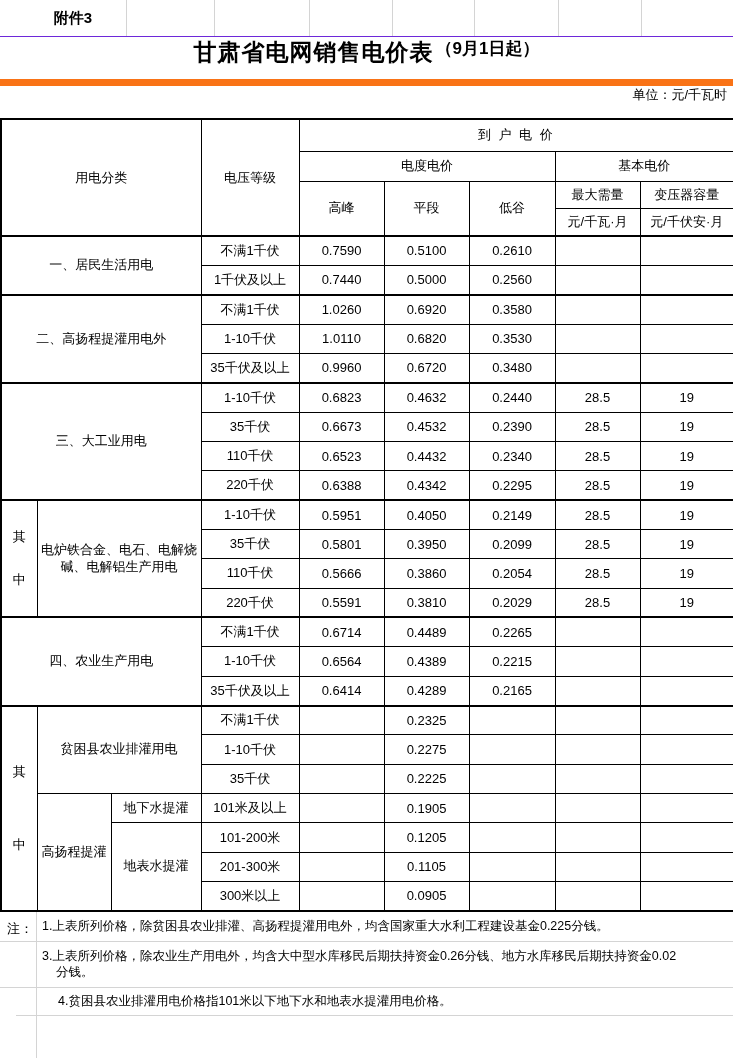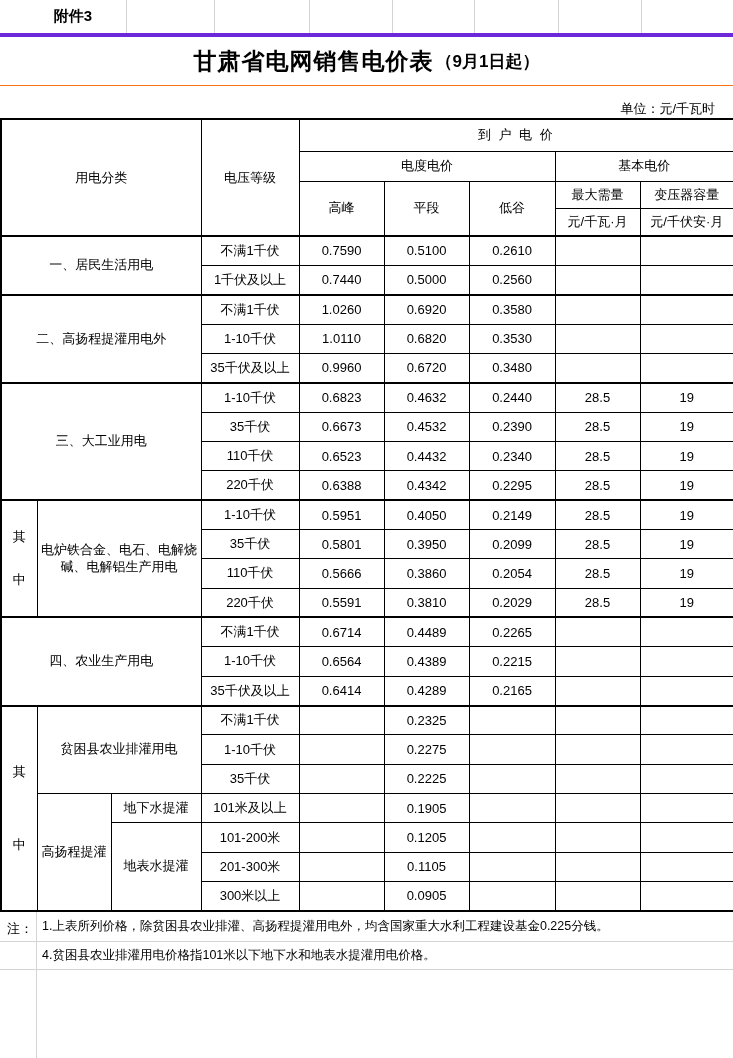--- a/index.html
+++ b/index.html
@@ -4,40 +4,40 @@
 <style>
   html,body { margin:0; padding:0; }
   body {
     width:733px; height:1058px; overflow:hidden;
     background:#ffffff; color:#000;
     font-family:"Liberation Sans", sans-serif;
   }
   * { box-sizing:border-box; }
 
   
-  .grid-row { display:flex; height:37px; border-bottom:4px solid #6d28d9;padding-left:20px; }
+  .grid-row { display:flex; height:37px; border-bottom:1px solid #6d28d9;padding-left:20px; }
   .grid-cell {
     border-right:1px solid #d4d4d4; height:100%;
     display:flex; align-items:center; justify-content:center;
     font-size:15px; font-weight:bold;
   }
   .grid-cell:last-child { border-right:none; }
 
   
   .title-row {
-    height:49px; border-bottom:1px solid #f97316;
-    display:flex; align-items:center; justify-content:center;
+    height:49px; border-bottom:7px solid #f97316;
+    display:flex; align-items:flex-start; justify-content:center;
   }
   .title-main { font-size:23px; font-weight:bold; letter-spacing:1px; }
   .title-suffix { font-size:17px; font-weight:bold; margin-left:2px; }
 
   
   .unit-row {
-    height:32px; display:flex; align-items:flex-end; justify-content:flex-end;
-    padding-right:18px; font-size:13px;
+    height:32px; display:flex; align-items:flex-start; justify-content:flex-end;
+    padding-right:6px; font-size:13px;
   }
 
   
   table.price { border-collapse:collapse; table-layout:fixed; width:733px; border:2px solid #000; }
   table.price td {
     border:1px solid #000; font-size:13px; padding:0;
     text-align:center; vertical-align:middle; overflow:hidden;
     font-weight:normal;
   }
   tr.sec > td { border-top:2px solid #000; }
@@ -47,21 +47,21 @@
   td.volt  { text-align:left; padding-left:4px; }
   td.desc  { text-align:left; padding:0 2px; line-height:1.3; }
   td.qz    { padding:0; }
   .qz-in { display:flex; flex-direction:column; justify-content:space-evenly; align-items:center; }
   .sp { letter-spacing:2px;margin-top:46px; }
 
   
   .notes { position:relative; height:146px; font-size:12.5px; }
   .nline { position:absolute; left:36px; top:0; bottom:0; width:1px; background:#d4d4d4; }
   .note-row { border-bottom:1px solid #d4d4d4; display:flex; align-items:center; position:relative; }
-  .r1 { height:30px; } .r2 { height:42px; } .r3 { height:46px; } .r4 { height:28px; }
+  .r1 { height:30px; } .r2 { height:42px; } .r3 { height:46px; } .r4 { height:28px;margin-left:16px; }
   .note-label { position:absolute; left:7px; top:8px; font-size:13px; }
   .note-text {
     margin-left:37px; padding-left:19px; text-indent:-14px;
     line-height:16px; white-space:pre-line;
   }
 </style>
 </head>
 <body>
 
 <div class="grid-row">
@@ -330,16 +330,20 @@
   </tr>
 </tbody>
   </table>
 
 <div class="notes">
   <div class="nline"></div>
   <div class="note-row r1">
     <span class="note-label">注：</span>
     <div class="note-text">1.上表所列价格，除贫困县农业排灌、高扬程提灌用电外，均含国家重大水利工程建设基金0.225分钱。</div>
   </div>
+  <div class="note-row r3">
+    <div class="note-text">3.上表所列价格，除农业生产用电外，均含大中型水库移民后期扶持资金0.26分钱、地方水库移民后期扶持资金0.02
+分钱。</div>
+  </div>
   <div class="note-row r4">
     <div class="note-text">4.贫困县农业排灌用电价格指101米以下地下水和地表水提灌用电价格。</div>
   </div>
 </div>
 
 </body></html>

